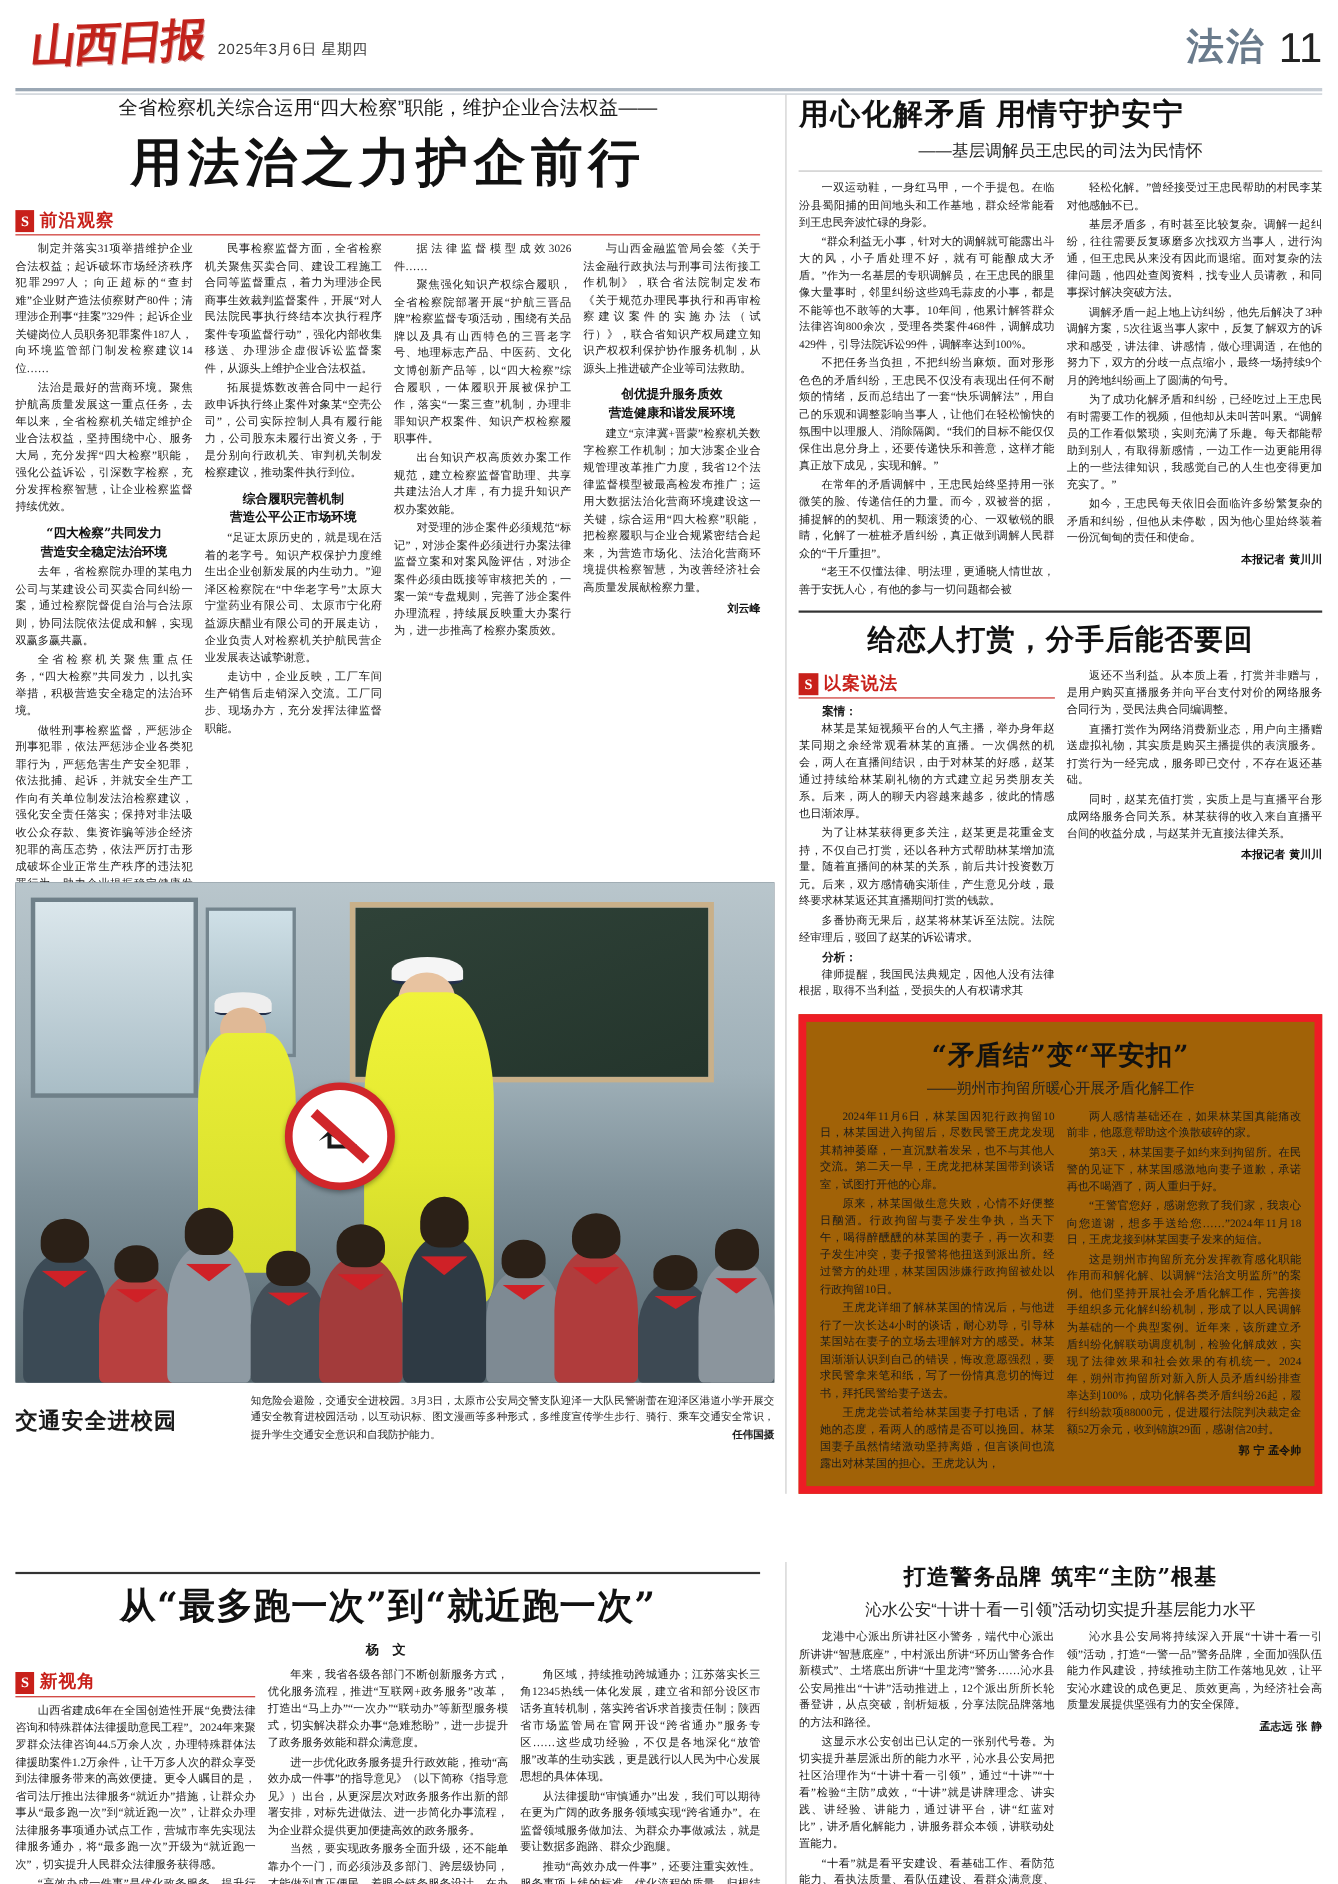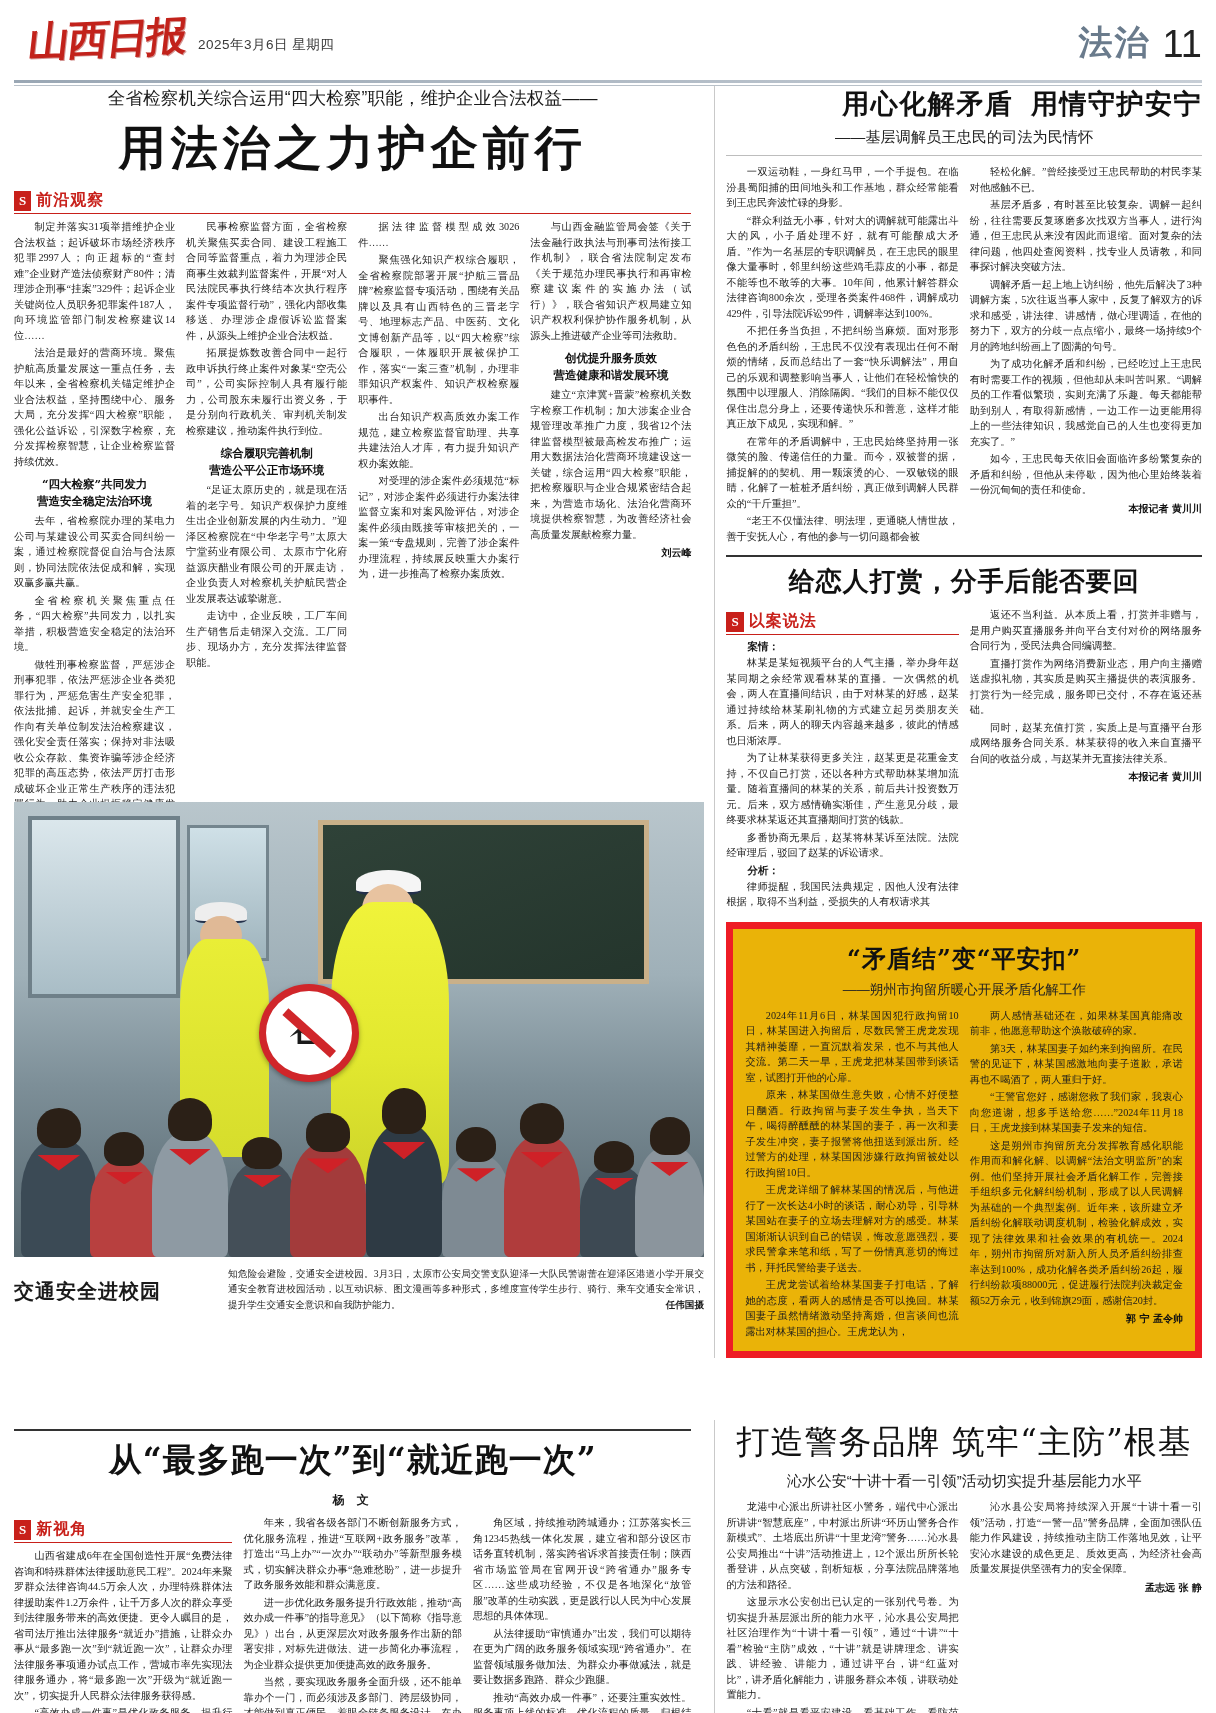--- a/index.html
+++ b/index.html
@@ -52,22 +52,22 @@
     font-family: "Liberation Sans", sans-serif;
     font-size: 17.5px; color: #1a1a1a; text-align: center; letter-spacing: .2px; white-space: nowrap;
   }
   .headline-main {
     font-family: "DejaVu Serif", serif; font-weight: 700;
     font-size: 47px; text-align: center; letter-spacing: 5px;
     margin: 7px 0 10px; color: #111;
   }
 
   .headline-r1 {
-    font-family: Liberation Mono, monospace; font-weight: 700;
-    font-size: 27px; text-align: right; letter-spacing: 1.5px; color: #111;
+    font-family: Liberation Serif, serif; font-weight: 700;
+    font-size: 27px; text-align: left; letter-spacing: 1.5px; color: #111;
   }
   .subhead-r1 {
     font-family: "Liberation Sans", sans-serif; font-size: 15px;
     text-align: center; margin-top: 6px; color: #222; letter-spacing: .2px;
   }
   .headline-r2 {
     font-family: "DejaVu Serif", serif; font-weight: 700;
     font-size: 26px; text-align: center; letter-spacing: 1px; color: #111;
   }
 
@@ -155,21 +155,21 @@
     letter-spacing:1px; white-space:nowrap; padding-top:12px; width:200px;
   }
   .photo-caption-body {
     font-family:"Liberation Serif", serif; font-size:9.6px; line-height:1.6;
     text-align:justify; flex:1; color:#1c1c1c;
   }
   .photo-credit { font-weight:700; float:right; }
 
   
   .redbox {
-    border: 7px solid #ee1c25; background:#eab308; padding: 14px 12px 10px;
+    border: 7px solid #ee1c25; background:#a16207; padding: 14px 12px 10px;
     margin-top: 10px;
   }
   .redbox-hl {
     font-family:"DejaVu Serif", serif; font-weight:700; font-size:24px;
     text-align:center; letter-spacing:1px; color:#111;
   }
   .redbox-sub {
     font-family:"Liberation Sans", sans-serif; font-size:13.5px;
     text-align:center; margin:6px 0 9px; color:#222;
   }
@@ -180,21 +180,21 @@
   .br { width: 476px; }
   .headline-b1 {
     font-family:"DejaVu Serif", serif; font-weight:700; font-size:33px;
     text-align:center; letter-spacing:1px; color:#111; margin-top: 6px;
   }
   .byline-center {
     font-family:"DejaVu Serif", serif; font-weight:700; font-size:12px;
     text-align:center; margin:9px 0 6px; letter-spacing:4px;
   }
   .headline-b2 {
-    font-family:"DejaVu Serif", serif; font-weight:400; font-size:33px;
+    font-family:"DejaVu Serif", serif; font-weight:700; font-size:20px;
     text-align:center; letter-spacing:1px; color:#111;
   }
   .subhead-b2 {
     font-family:"Liberation Sans", sans-serif; font-size:15px;
     text-align:center; margin:7px 0 8px; color:#222;
   }
   .colophon {
     font-family:"Liberation Sans", sans-serif; font-size:10px; text-align:right;
     color:#111; margin-top:6px; font-weight:700;font-style:italic;
   }

